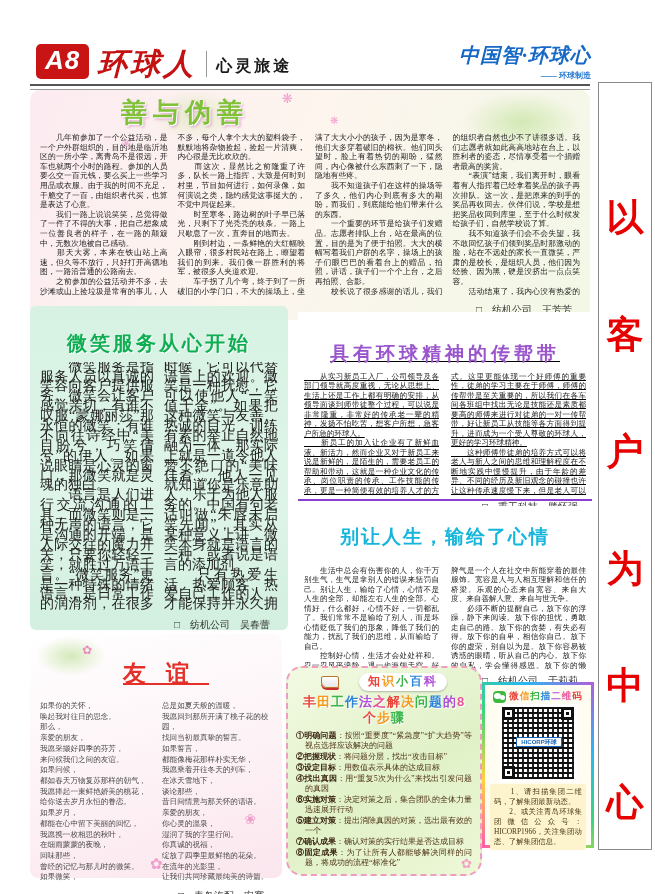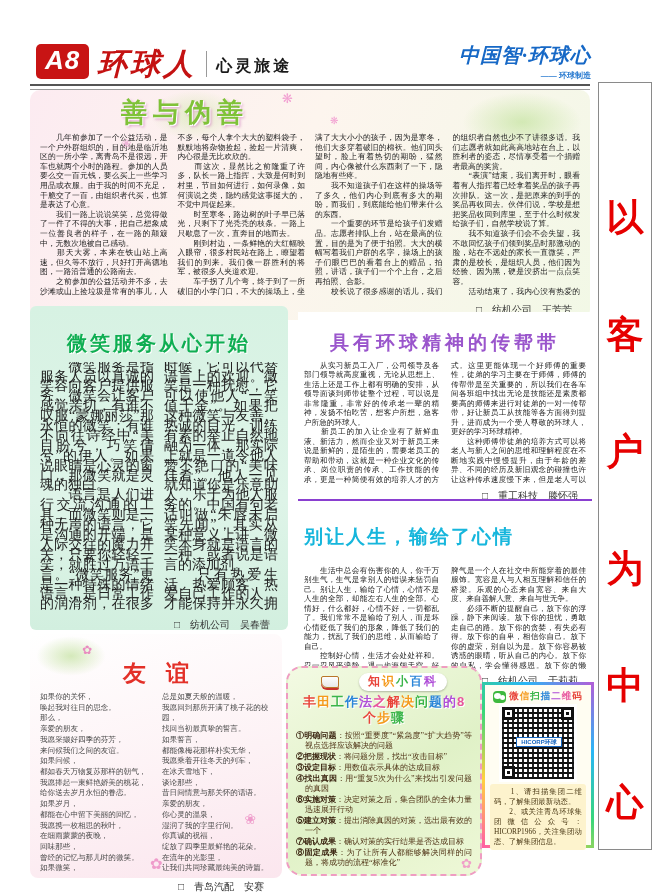--- a/index.html
+++ b/index.html
@@ -41,35 +41,35 @@
   .art-good .body{column-count:4;column-gap:10px;height:168px;font-size:7.8px;line-height:9.6px;position:relative;z-index:2;}
   .deco{position:absolute;z-index:3;}
   
   .art-smile{position:absolute;left:30px;top:306px;width:258px;height:324px;box-sizing:border-box;
              padding:7px 10px;border-radius:6px;
              background:linear-gradient(180deg,#d7f2e3 0%,#def4e8 60%,#d2efdf 100%);}
   .smile-title{font:bold 20px "Liberation Serif",serif;color:#0fae52;letter-spacing:3px;text-align:center;
                text-shadow:1px 1px 0 #ffffff;margin-bottom:5px;}
   .art-smile .body{column-count:2;column-gap:10px;height:254px;font-size:14px;line-height:9.9px;}
   
-  .art-mentor{position:absolute;left:298px;top:312px;width:294px;height:186px;box-sizing:border-box;padding:2px 6px;background:#fff;}
+  .art-mentor{position:absolute;left:298px;top:312px;width:294px;height:186px;box-sizing:border-box;padding:13px 6px;background:#fff;text-decoration:underline;}
   .mentor-title{font:bold 19px "Liberation Serif",serif;color:#9a55cc;letter-spacing:4px;text-align:center;margin-bottom:5px;}
   .art-mentor .body{column-count:2;column-gap:12px;height:126px;font-size:7.6px;line-height:9.5px;}
   .rule-purple{position:absolute;left:298px;top:499px;width:294px;border-top:2px solid #8a3fd0;}
   
   .art-mood{position:absolute;left:298px;top:506px;width:294px;height:156px;box-sizing:border-box;padding:2px 6px;background:#fff;}
-  .mood-title{font:bold 19px "Liberation Sans",sans-serif;color:#16b6dc;letter-spacing:2px;text-align:left;}
+  .mood-title{font:bold 19px "Liberation Sans",sans-serif;color:#16b6dc;letter-spacing:2px;text-align:center;}
   .art-mood .body{column-count:2;column-gap:12px;height:106px;font-size:7.6px;line-height:9.5px;}
   
   .poem{position:absolute;left:30px;top:634px;width:252px;height:244px;box-sizing:border-box;padding:5px 10px;border-radius:8px;
         background:linear-gradient(165deg,#ffffff 0%,#fdf2f5 55%,#fbe6ee 100%);}
   .poem::before{content:"";position:absolute;left:6px;top:2px;width:70px;height:40px;border-radius:50%;
         background:radial-gradient(ellipse,rgba(170,214,120,.5),rgba(170,214,120,0) 70%);}
   .poem-title{font:bold 23px "Liberation Serif",serif;color:#e33028;letter-spacing:20px;text-align:center;
-              text-indent:20px;margin-bottom:3px;}
+              text-indent:20px;margin-bottom:12px;text-decoration:underline;}
   .poem .body{column-count:2;column-gap:12px;height:186px;font-size:7.6px;line-height:10.7px;color:#4a4a4a;text-align:left;}
   
   .tips{position:absolute;left:286px;top:666px;width:196px;height:210px;box-sizing:border-box;padding:5px 8px;
         border:2px dashed #ef9cc2;border-radius:16px;
         background:linear-gradient(150deg,#f3fae3 0%,#e0f1c7 55%,#eef8d7 100%);}
   .tips-badge-row{display:flex;align-items:center;justify-content:center;gap:20px;}
   .book-icon{width:16px;height:10px;background:linear-gradient(180deg,#fdfdfd,#e8e8e8);border:1px solid #b9762a;
              border-radius:2px 2px 2px 6px;box-shadow:0 2px 0 #c9302c;}
   .tips-badge{background:#fff;border-radius:12px;padding:0 9px 1px;font:bold 12px "Liberation Sans",sans-serif;
               letter-spacing:2px;box-shadow:0 1px 2px rgba(0,0,0,.25);}

